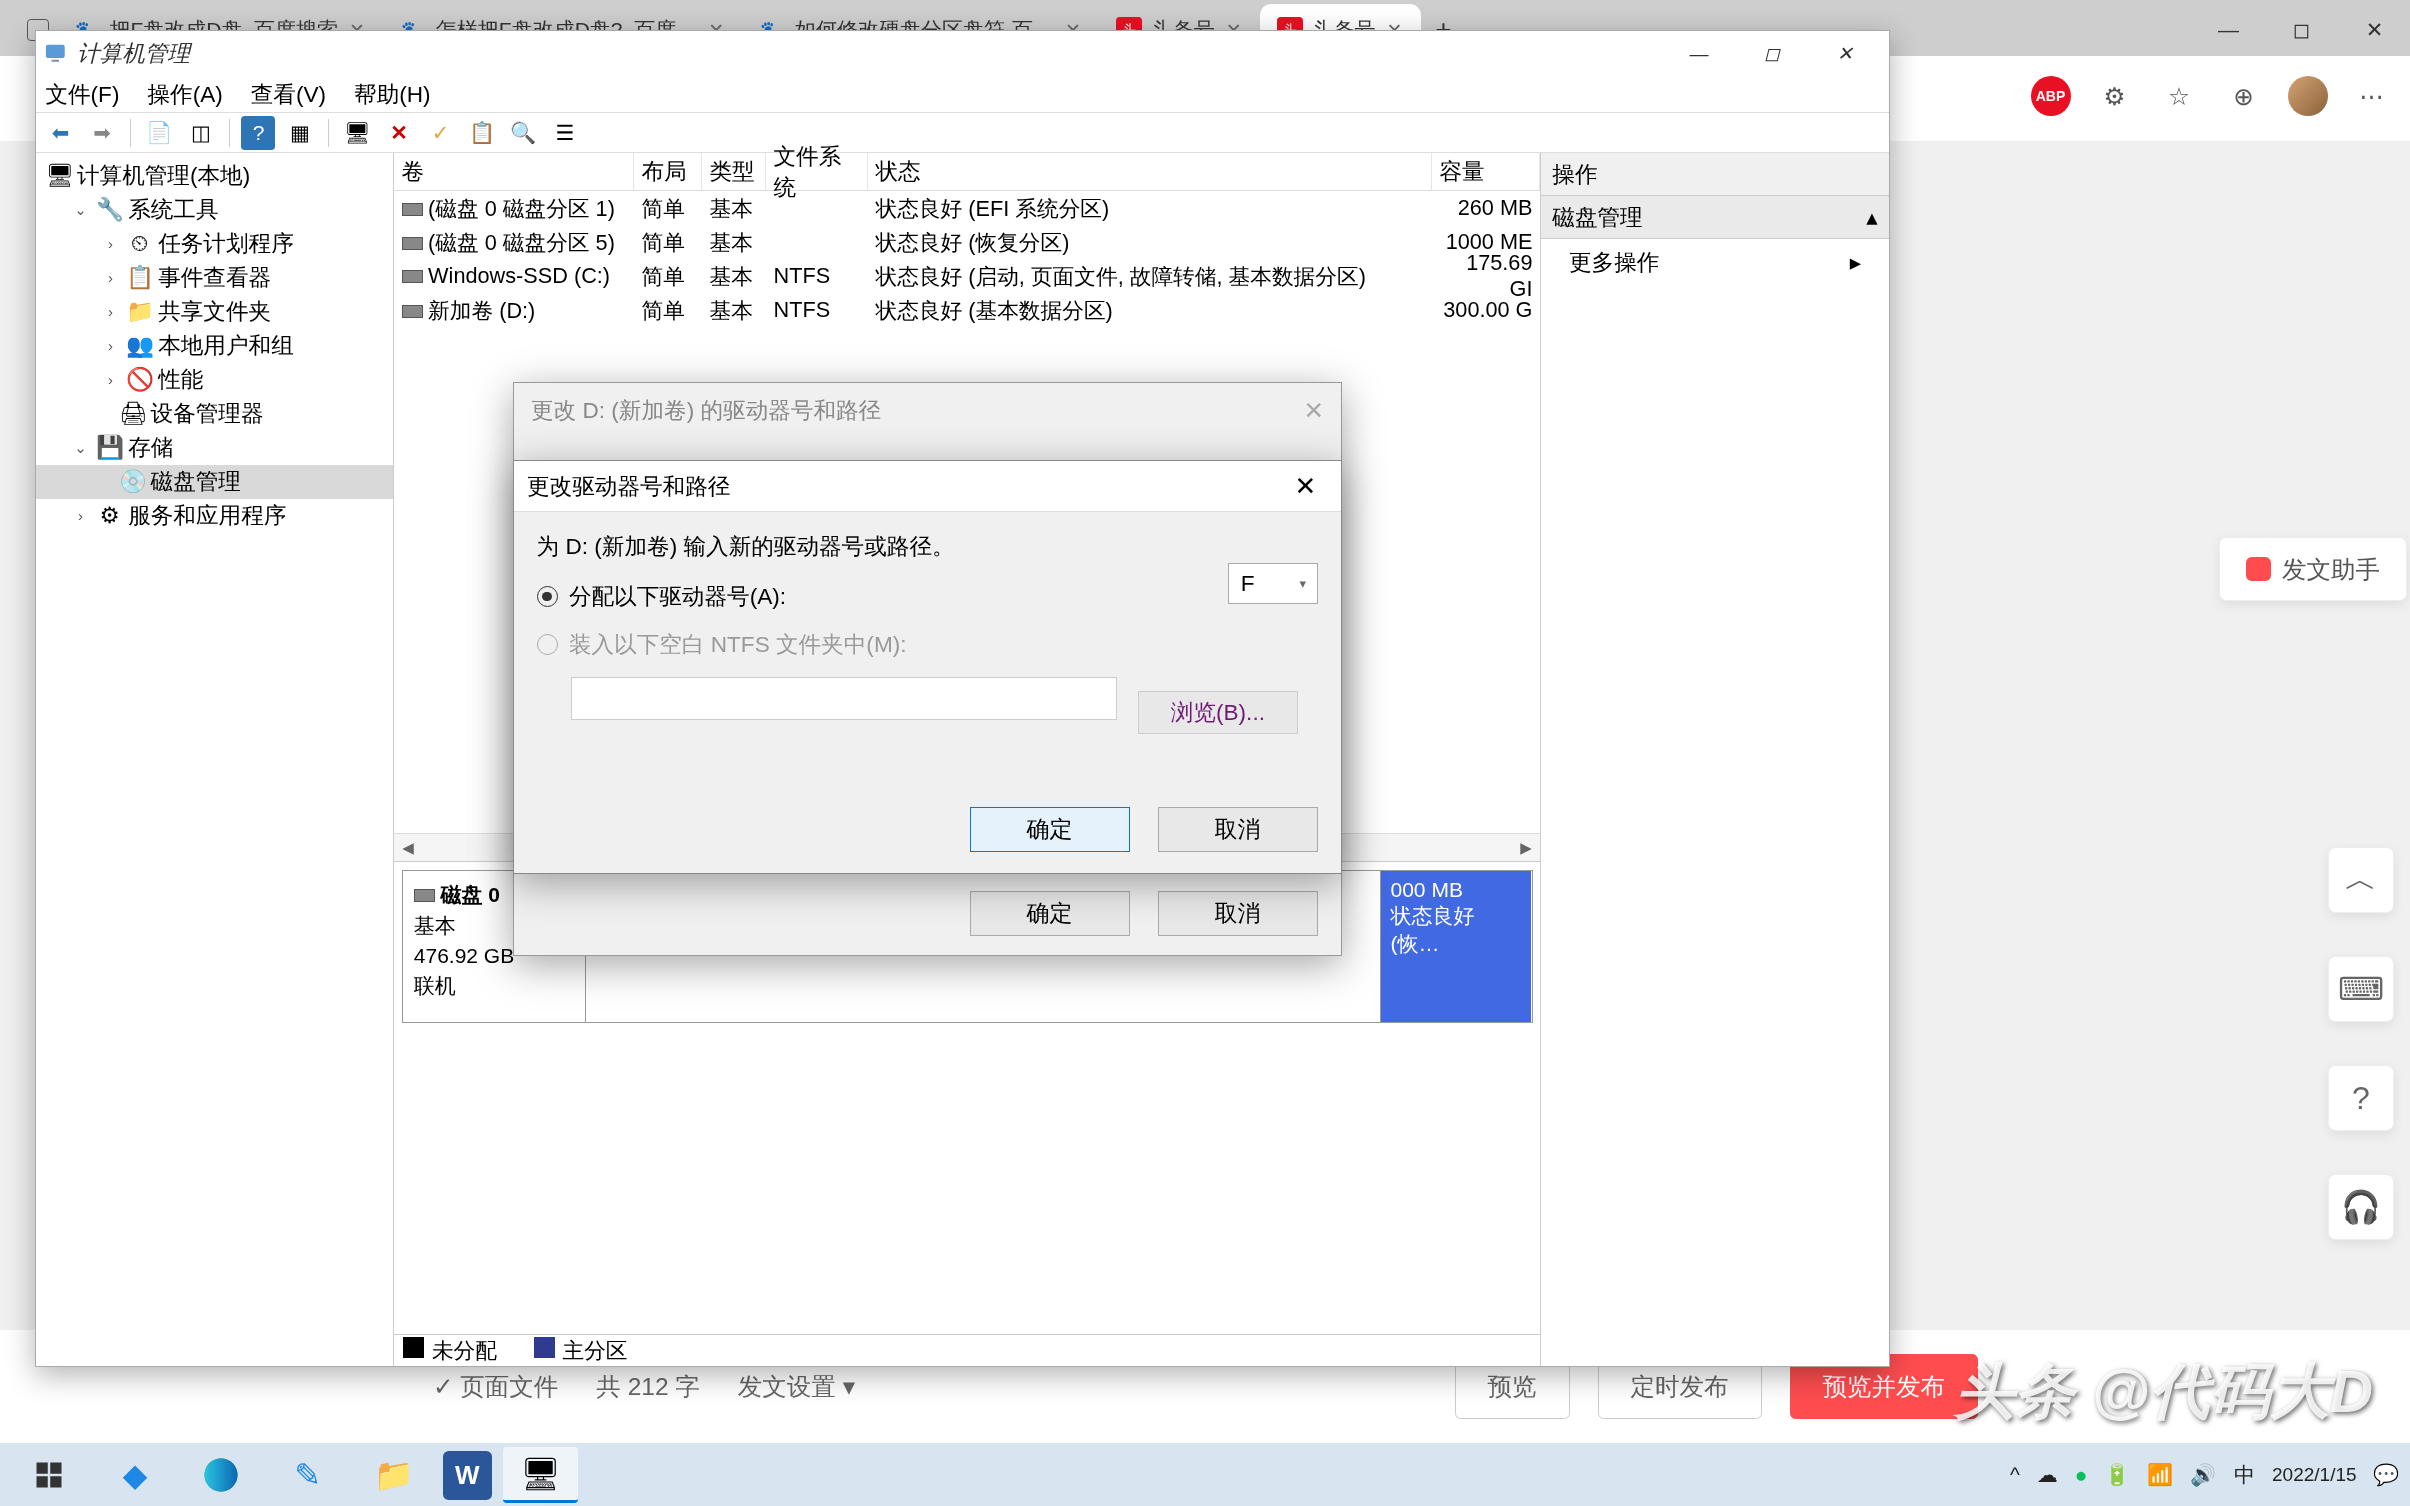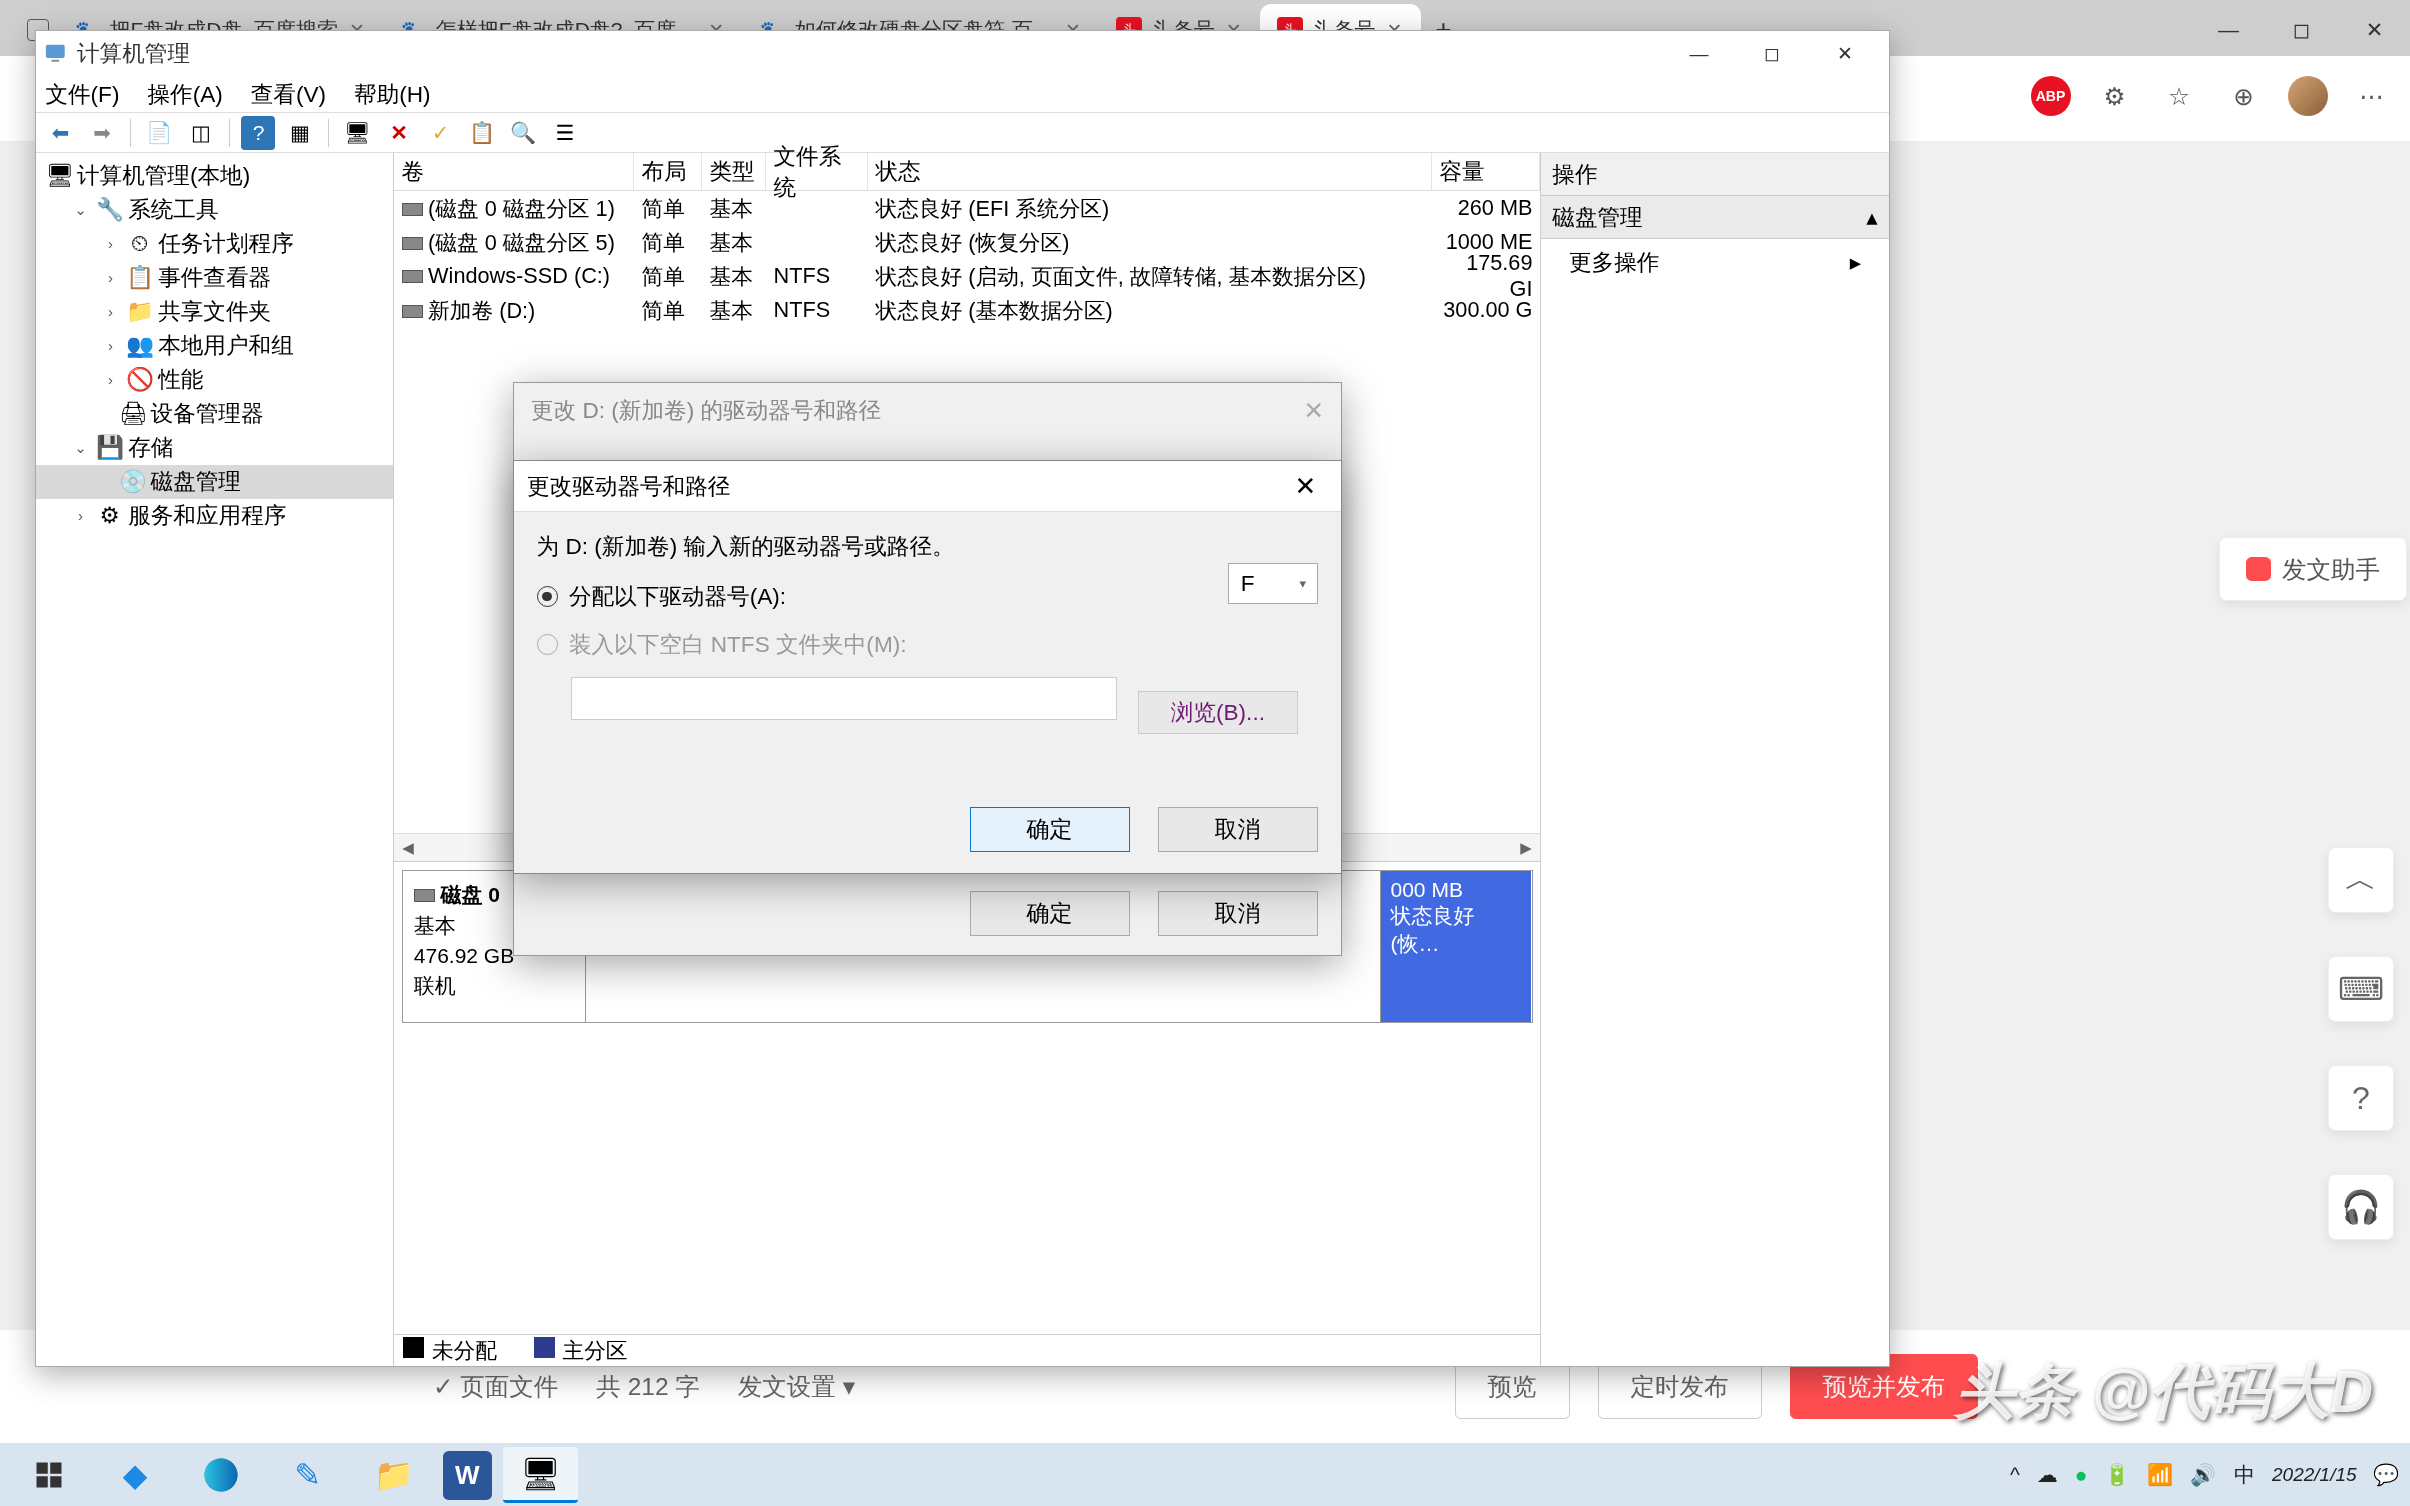--- a/index.html
+++ b/index.html
@@ -12,21 +12,21 @@
 .browser-tab.active { background: #fff; }
 .browser-tab .favicon { width: 26px; height: 26px; display: inline-flex; align-items: center; justify-content: center; font-size: 19px; }
 .browser-tab .tab-close { width: 19px; height: 19px; display: inline-flex; align-items: center; justify-content: center; color: #666; font-size: 19px; margin-left: auto; }
 .browser-toolbar { height: 80px; background: #fff; display: flex; align-items: center; padding: 0 19px; gap: 23.5px; justify-content: flex-end; }
 .toolbar-icon { width: 41px; height: 41px; display: inline-flex; align-items: center; justify-content: center; color: #555; font-size: 24.5px; border-radius: 5.6px; }
 .adblock-badge { background: #e81123; color: #fff; border-radius: 50%; width: 40px; height: 40px; font-size: 14px; font-weight: bold; display: flex; align-items: center; justify-content: center; }
 .avatar { width: 40px; height: 40px; border-radius: 50%; background: linear-gradient(135deg, #d4a574, #8b6039); }
 
 
 .mmc-window { position: absolute; top: 30px; left: 35px; width: 1855px; height: 1337px; background: #fff; border: 0.9px solid #aaa; box-shadow: 0 7.5px 28px rgba(0,0,0,.3); }
-.mmc-titlebar { height: 45px; background: #fff; display: flex; align-items: center; padding: 0 7.5px; font-size: 22.6px; color: #333; }
+.mmc-titlebar { height: 45px; background: #fff; display: flex; align-items: center; padding: 0 7.5px; font-size: 22.6px; color: #333; font-style: italic; }
 .mmc-titlebar .icon { width: 26px; height: 26px; margin-right: 7.5px; }
 .mmc-titlebar .window-controls { margin-left: auto; display: flex; }
 .mmc-titlebar .wc { width: 73px; height: 45px; display: flex; align-items: center; justify-content: center; font-size: 19px; color: #333; }
 .mmc-menubar { height: 36px; display: flex; align-items: center; padding: 0 9.4px; gap: 28px; font-size: 22.6px; color: #000; }
 .mmc-toolbar { height: 41px; border-top: 0.9px solid #ddd; border-bottom: 0.9px solid #ddd; display: flex; align-items: center; padding: 0 7.5px; gap: 7.5px; }
 .tb-icon { width: 34px; height: 34px; display: inline-flex; align-items: center; justify-content: center; font-size: 21px; }
 .tb-sep { width: 0.9px; height: 28px; background: #ccc; margin: 0 3.8px; }
 .mmc-body { display: flex; height: calc(100% - 122px); }
 .tree-panel { width: 358px; border-right: 0.9px solid #ccc; padding: 5.6px 0; font-size: 22.6px; overflow: hidden; }
 .tree-item { display: flex; align-items: center; height: 34px; padding-left: 9.4px; gap: 5.6px; white-space: nowrap; }
@@ -103,21 +103,21 @@
 .float-btn { background: #fff; border: 0.9px solid #eee; border-radius: 7.5px; box-shadow: 0 3.8px 11.3px rgba(0,0,0,.08); height: 64px; margin-bottom: 19px; display: flex; align-items: center; justify-content: center; font-size: 24.5px; color: #555; gap: 11.3px; }
 .float-btn.red-icon::before { content: ""; width: 24.5px; height: 24.5px; background: #ff4d4f; border-radius: 5.6px; }
 .float-icons { position: absolute; right: 17px; top: 847px; display: flex; flex-direction: column; gap: 43px; }
 .fi { width: 66px; height: 66px; border: 0.9px solid #eee; border-radius: 7.5px; box-shadow: 0 3.8px 11.3px rgba(0,0,0,.08); display: flex; align-items: center; justify-content: center; font-size: 32px; color: #666; background: #fff; }
 
 
 .taskbar { position: absolute; bottom: 0; left: 0; right: 0; height: 64px; background: #d8e4ef; display: flex; align-items: center; padding: 0 11.3px; gap: 11.3px; }
 .tb-item { width: 75px; height: 56px; display: flex; align-items: center; justify-content: center; border-radius: 3.8px; font-size: 32px; }
 .tb-item.active { background: rgba(255,255,255,.6); border-bottom: 3.8px solid #0078d7; }
 .tb-right { margin-left: auto; display: flex; align-items: center; gap: 17px; font-size: 21px; color: #222; }
-.tb-datetime { text-align: right; line-height: 1.25; font-size: 19px; font-style: italic; }
+.tb-datetime { text-align: right; line-height: 1.25; font-size: 19px; }
 
 
 .watermark { position: absolute; right: 38px; bottom: 74px; font-size: 60px; font-style: italic; color: rgba(255,255,255,.85); text-shadow: 1.9px 1.9px 5.6px rgba(0,0,0,.6); font-weight: bold; pointer-events: none; }
 
 svg { display: block; }
 </style>
 </head>
 <body>
 
 <div class="browser-chrome">

